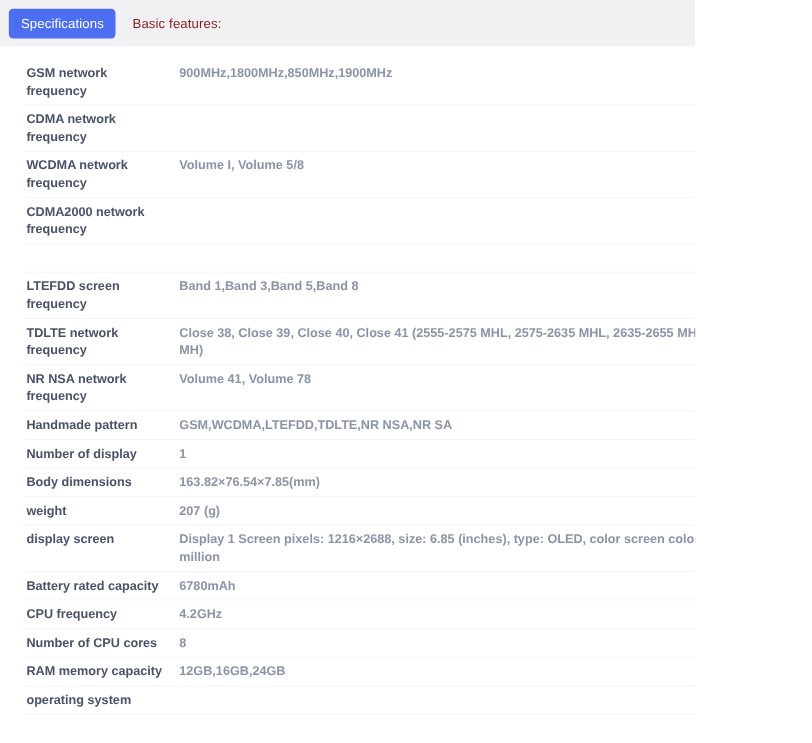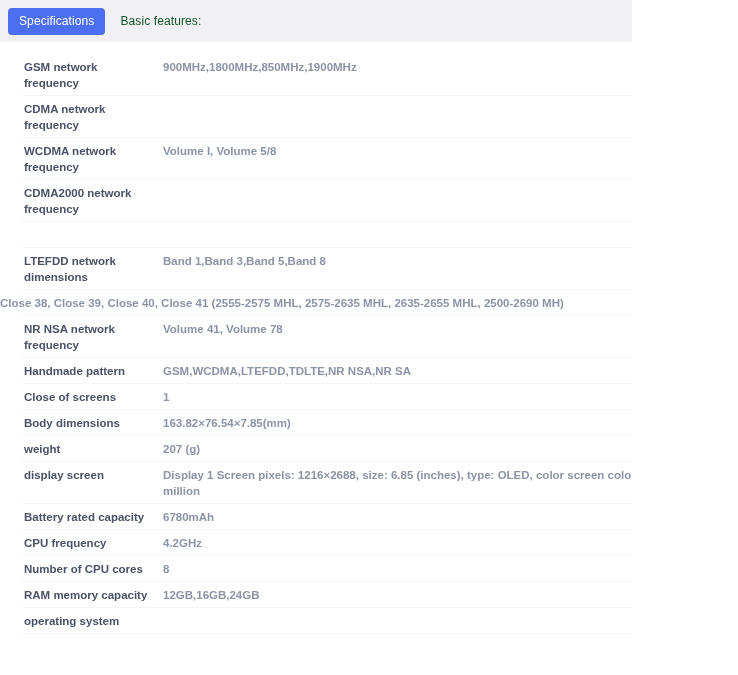--- a/index.html
+++ b/index.html
@@ -42,21 +42,21 @@
     letter-spacing: 0.1px;
   }
 
   .tab.active {
     background: #4c6ef0;
     color: #ffffff;
   }
 
   .tab.inactive {
     background: transparent;
-    color: #14532d;
+    color: #7f1d1d;
   }
 
   
   .spec-table {
     width: 738px;
     background: #ffffff;
     padding-top: 12px;
     font-weight: bold;
   }
 
@@ -129,36 +129,37 @@
         <div class="spec-value">Volume I, Volume 5/8</div>
       </div>
       <div class="spec-row">
         <div class="spec-label">CDMA2000 network frequency</div>
         <div class="spec-value"></div>
       </div>
       <div class="spec-row">
         <div class="spec-value"></div>
       </div>
       <div class="spec-row">
-        <div class="spec-label">LTEFDD network dimensions</div>
+        <div class="spec-label">LTEFDD screen frequency</div>
         <div class="spec-value">Band 1,Band 3,Band 5,Band 8</div>
       </div>
       <div class="spec-row">
+        <div class="spec-label">TDLTE network frequency</div>
         <div class="spec-value">Close 38, Close 39, Close 40, Close 41 (2555-2575 MHL, 2575-2635 MHL, 2635-2655 MHL, 2500-2690 MH)</div>
       </div>
       <div class="spec-row">
         <div class="spec-label">NR NSA network frequency</div>
         <div class="spec-value">Volume 41, Volume 78</div>
       </div>
       <div class="spec-row">
         <div class="spec-label">Handmade pattern</div>
         <div class="spec-value">GSM,WCDMA,LTEFDD,TDLTE,NR NSA,NR SA</div>
       </div>
       <div class="spec-row">
-        <div class="spec-label">Close of screens</div>
+        <div class="spec-label">Number of display</div>
         <div class="spec-value">1</div>
       </div>
       <div class="spec-row">
         <div class="spec-label">Body dimensions</div>
         <div class="spec-value">163.82×76.54×7.85(mm)</div>
       </div>
       <div class="spec-row">
         <div class="spec-label">weight</div>
         <div class="spec-value">207 (g)</div>
       </div>

